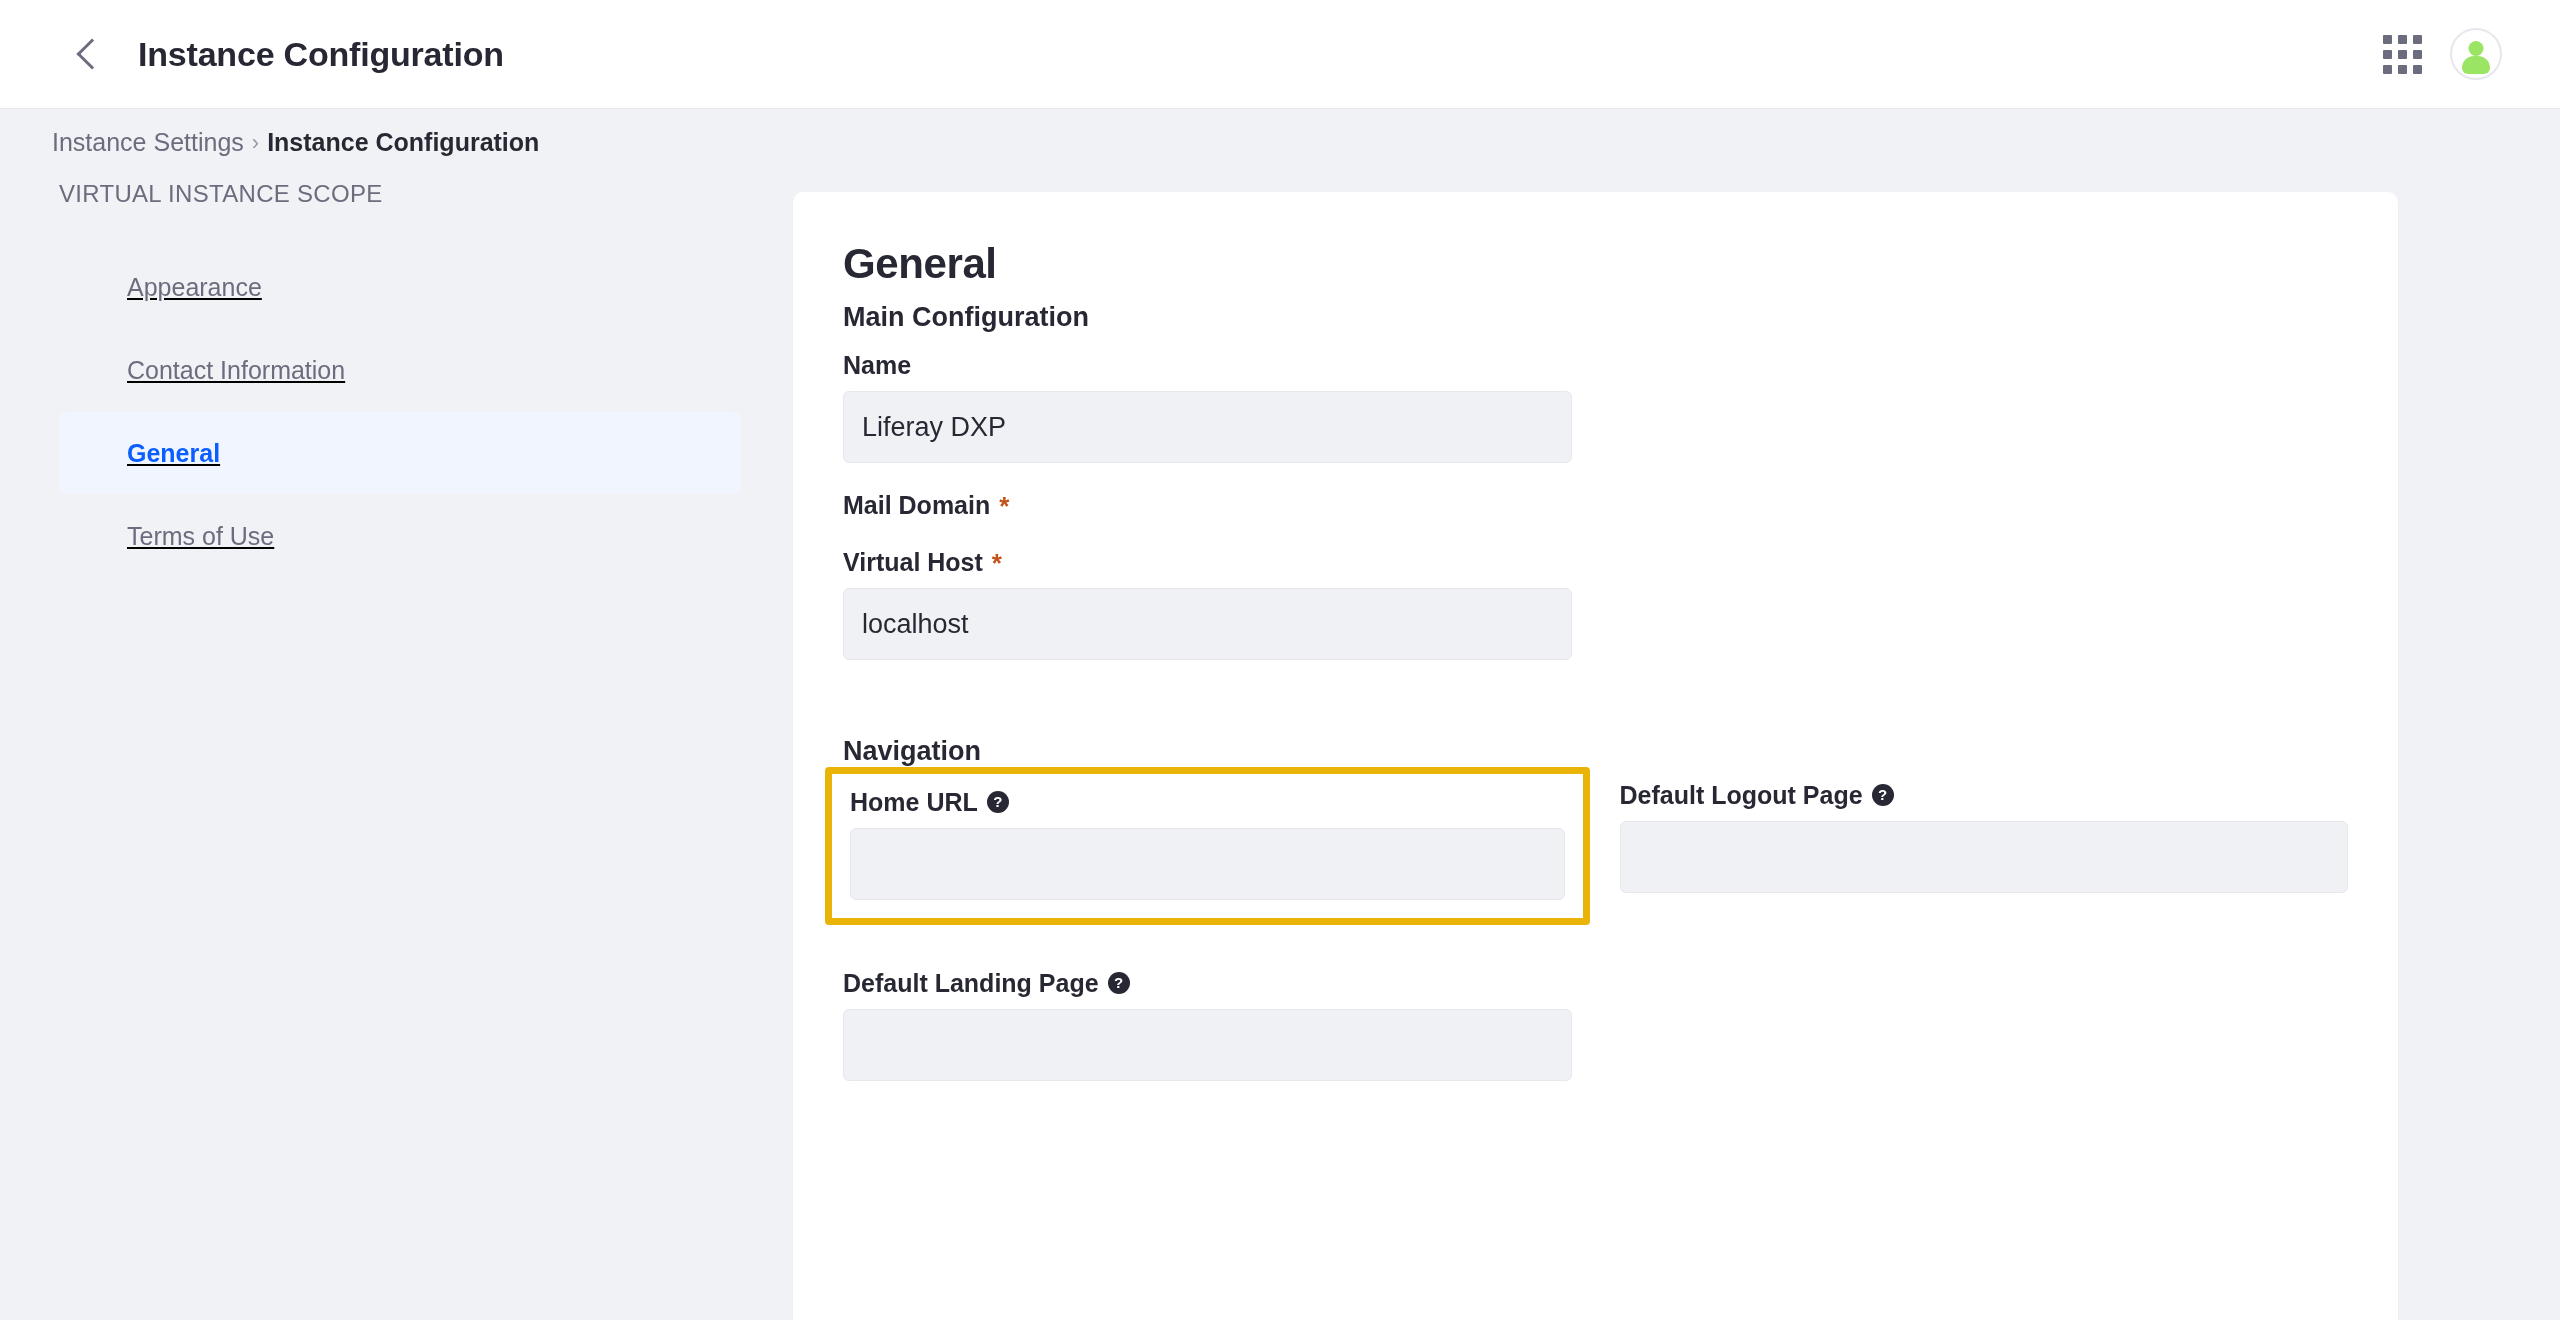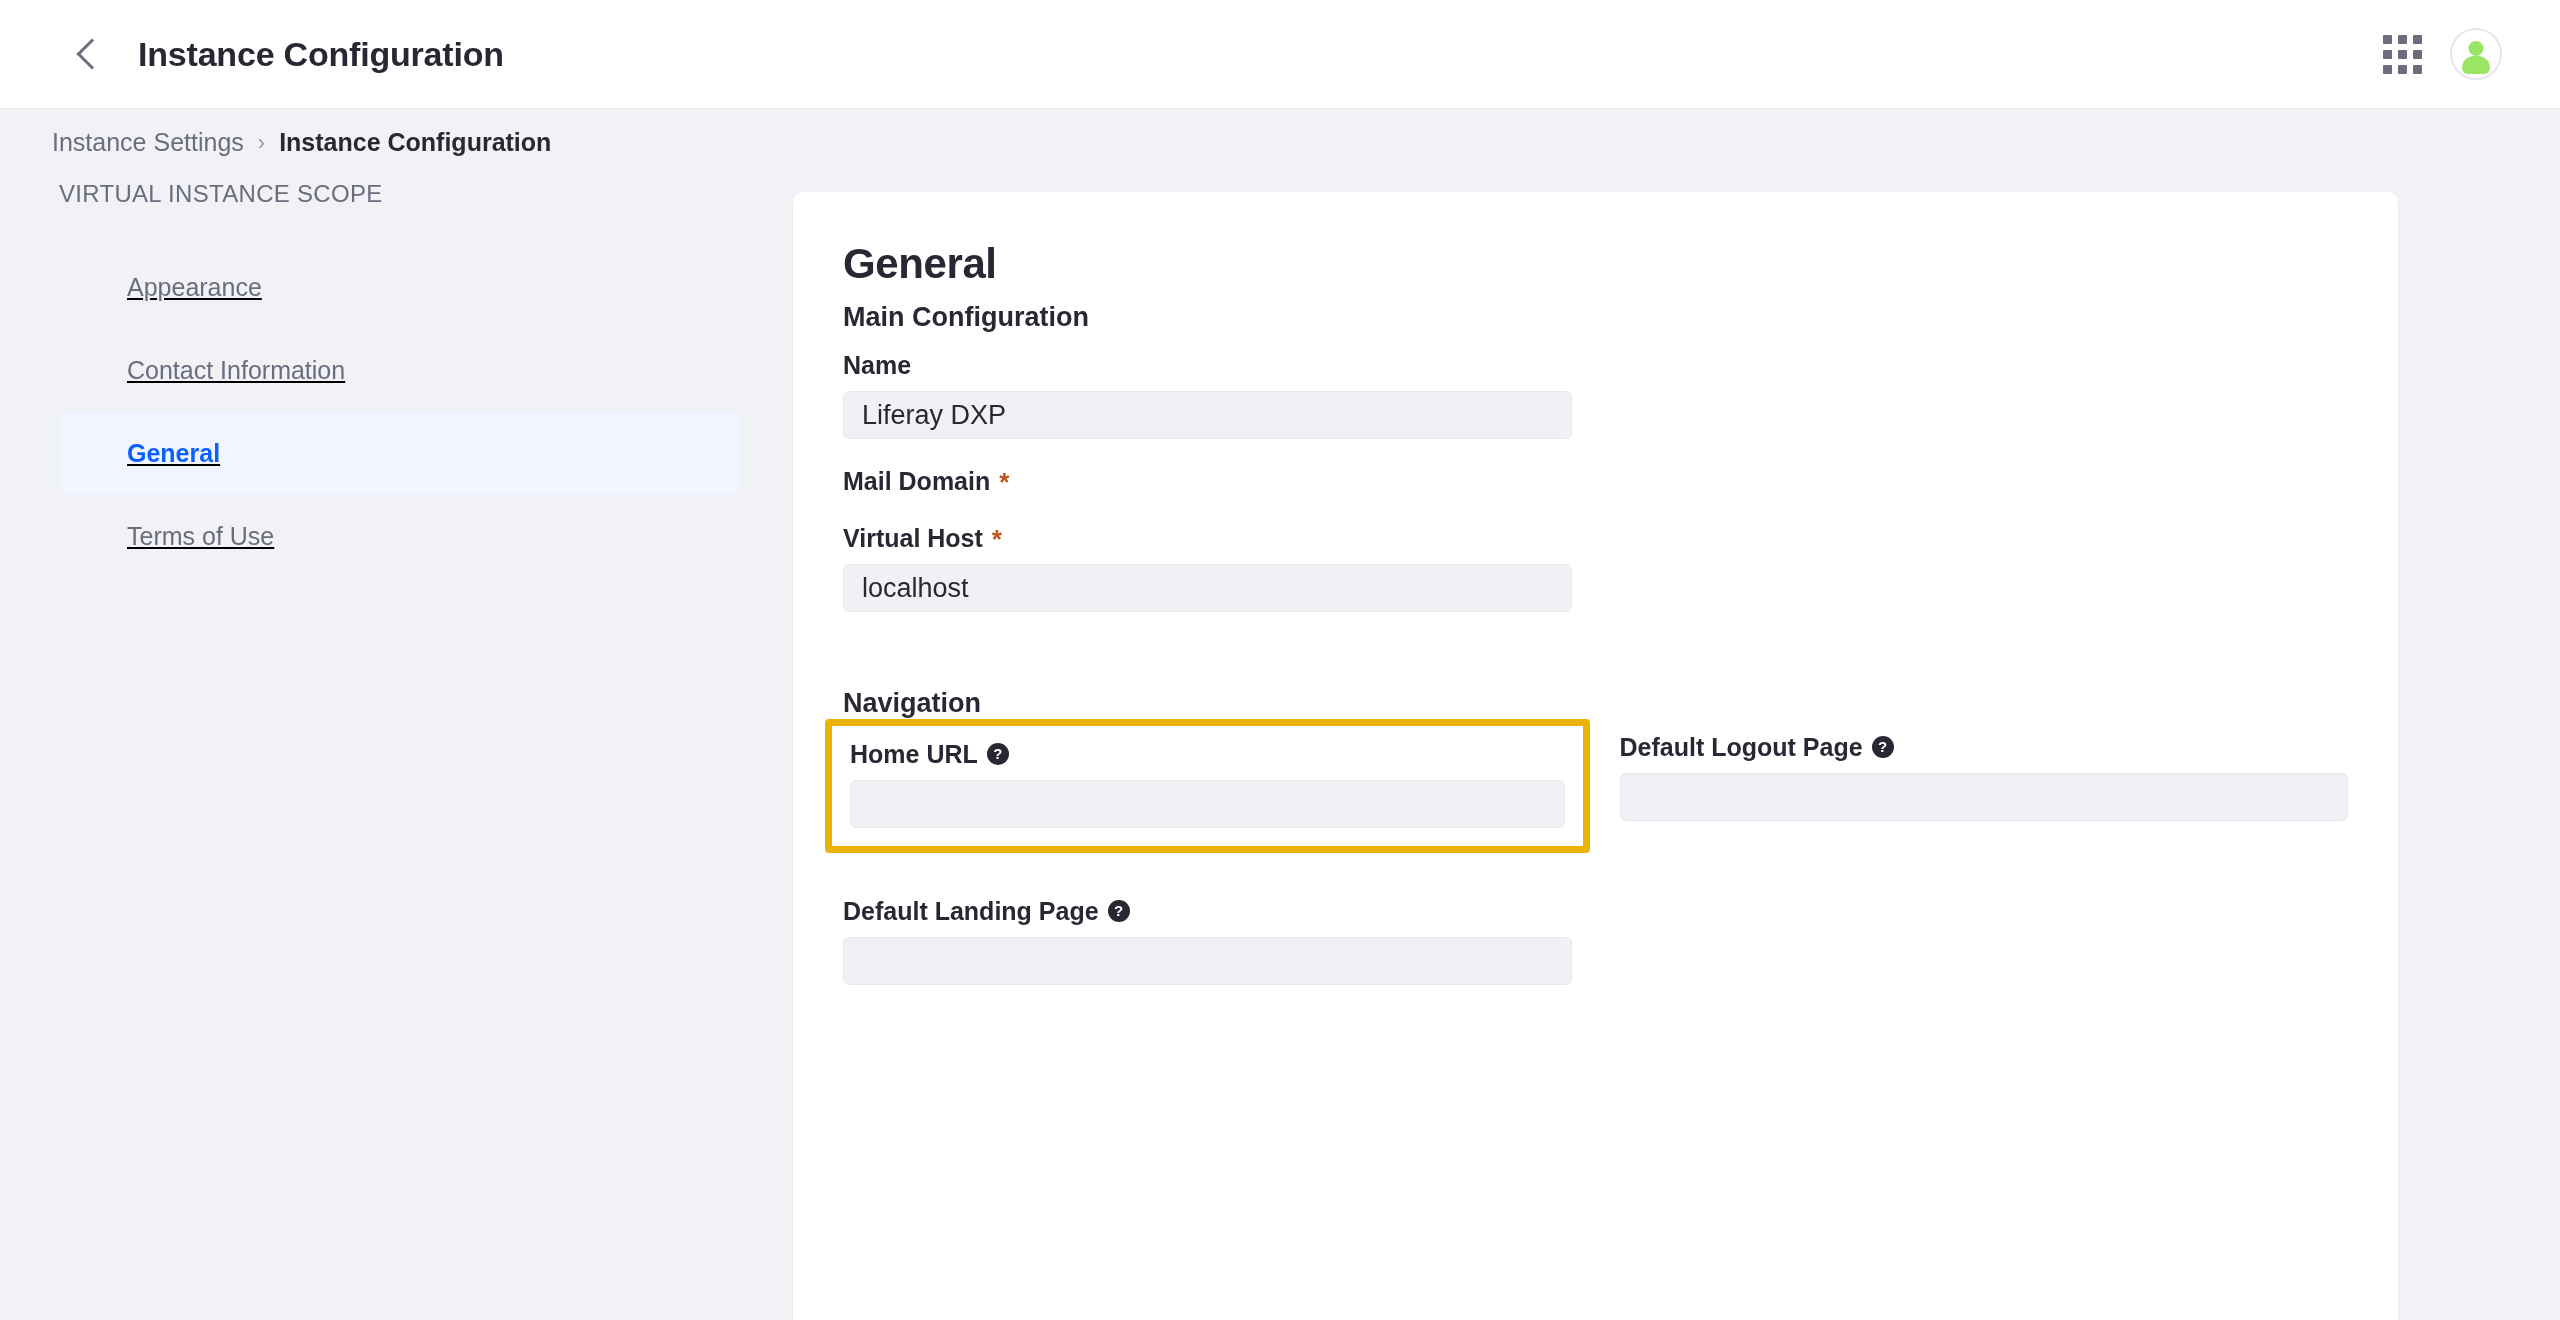--- a/index.html
+++ b/index.html
@@ -90,21 +90,21 @@
     transform: translateX(-50%);
   }
 
   
   .breadcrumb {
     position: absolute;
     left: 52px; top: 128px;
     display: flex;
     align-items: center;
     font-size: 25px;
-    gap: 14px;
+    gap: 8px;
   }
   .crumb-link { color: #6B6C7E; cursor: pointer; }
   .crumb-sep { color: #9B9BA6; font-size: 22px; }
   .crumb-current { color: #272833; font-weight: 700; }
 
   
   .sidebar {
     position: absolute;
     left: 0; top: 168px;
     width: 793px;
@@ -192,21 +192,21 @@
     color: #FFFFFF;
     font-size: 15px;
     font-weight: 700;
     line-height: 1;
     cursor: pointer;
     position: relative;
     top: -1px;
   }
   .input {
     width: 100%;
-    height: 48px;
+    height: 72px;
     background: #F0F1F5;
     border: 1px solid #E7E7ED;
     border-radius: 6px;
     font-family: inherit;
     font-size: 27px;
     color: #272833;
     padding: 0 18px;
     outline: none;
   }
   .input::placeholder { color: #A7A9BC; }

